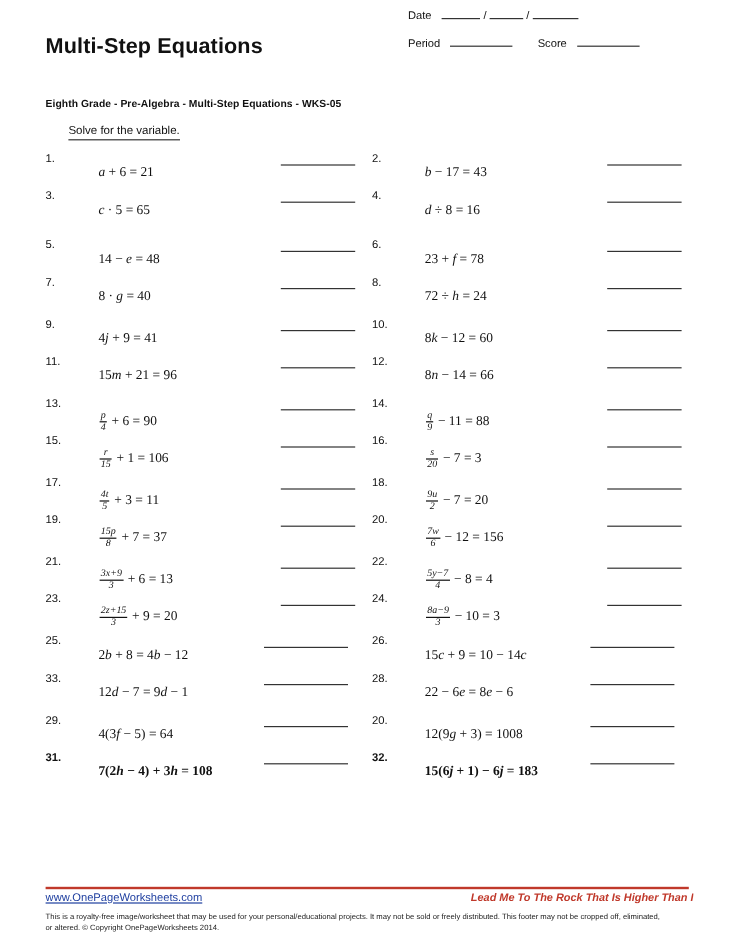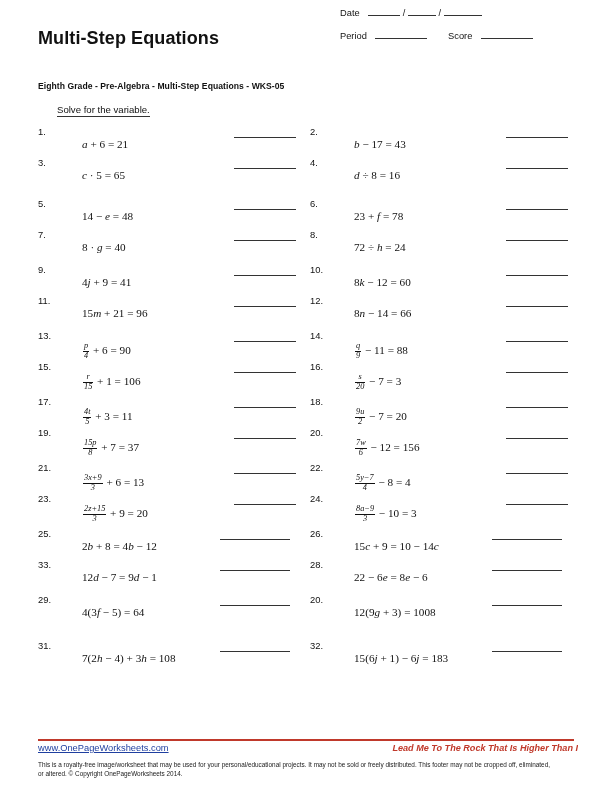--- a/index.html
+++ b/index.html
@@ -398,21 +398,21 @@
           <span class="num">29.</span>
           <span class="eq"><span class="n">4</span><span class="n">(</span><span class="n">3</span><span style="font-style:italic">f</span><span class="n"> </span><span class="n">−</span><span class="n"> </span><span class="n">5</span><span class="n">)</span><span class="n"> </span><span class="n">=</span><span class="n"> </span><span class="n">6</span><span class="n">4</span></span>
           <span class="ansline" style="left: 182px; width: 70px;"></span>
         </div>
         <div class="cell right">
           <span class="num">20.</span>
           <span class="eq"><span class="n">1</span><span class="n">2</span><span class="n">(</span><span class="n">9</span><span style="font-style:italic">g</span><span class="n"> </span><span class="n">+</span><span class="n"> </span><span class="n">3</span><span class="n">)</span><span class="n"> </span><span class="n">=</span><span class="n"> </span><span class="n">1</span><span class="n">0</span><span class="n">0</span><span class="n">8</span></span>
           <span class="ansline" style="left: 182px; width: 70px;"></span>
         </div>
       </div>
-      <div class="prow" style="position: absolute; top: 514px; height: 26px; left: 0px;">
+      <div class="prow" style="position: absolute; top: 499px; height: 26px; left: 0px; font-weight: bold;">
         <div class="cell left">
           <span class="num">31.</span>
           <span class="eq"><span class="n">7</span><span class="n">(</span><span class="n">2</span><span style="font-style:italic">h</span><span class="n"> </span><span class="n">−</span><span class="n"> </span><span class="n">4</span><span class="n">)</span><span class="n"> </span><span class="n">+</span><span class="n"> </span><span class="n">3</span><span style="font-style:italic">h</span><span class="n"> </span><span class="n">=</span><span class="n"> </span><span class="n">1</span><span class="n">0</span><span class="n">8</span></span>
           <span class="ansline" style="left: 182px; width: 70px;"></span>
         </div>
         <div class="cell right">
           <span class="num">32.</span>
           <span class="eq"><span class="n">1</span><span class="n">5</span><span class="n">(</span><span class="n">6</span><span style="font-style:italic">j</span><span class="n"> </span><span class="n">+</span><span class="n"> </span><span class="n">1</span><span class="n">)</span><span class="n"> </span><span class="n">−</span><span class="n"> </span><span class="n">6</span><span style="font-style:italic">j</span><span class="n"> </span><span class="n">=</span><span class="n"> </span><span class="n">1</span><span class="n">8</span><span class="n">3</span></span>
           <span class="ansline" style="left: 182px; width: 70px;"></span>
         </div>

